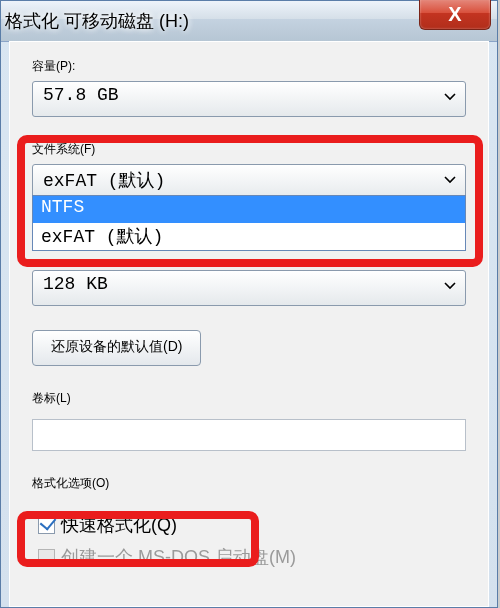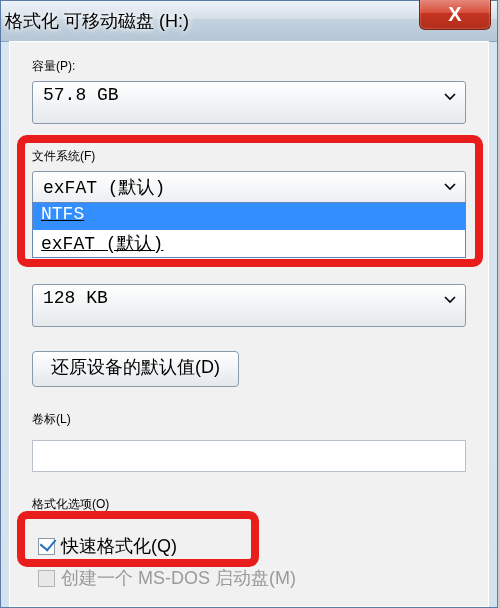--- a/index.html
+++ b/index.html
@@ -73,21 +73,21 @@
 
   .field-label {
     color: #000;
     margin-bottom: 6px;
     font-size: 12px;
   }
 
   .combo {
     display: block;
     width: 100%;
-    height: 43px;
+    height: 36px;
     box-sizing: border-box;
     background: linear-gradient(to bottom, #ffffff 0%, #e5e9ec 100%);
     border: 1px solid #8a9aad;
     border-radius: 3px;
     position: relative;
     padding: 3px 30px 0 10px;
     font-family: Consolas, "Courier New", monospace;
     font-size: 18px;
     color: #000;
     white-space: nowrap;
@@ -109,40 +109,39 @@
     position: absolute;
     left: 0;
     right: 0;
     top: 31px;
     background: #ffffff;
     border: 1px solid #6788b7;
     box-sizing: border-box;
     font-family: Consolas, "Courier New", monospace;
     font-size: 18px;
     z-index: 50;
-    text-decoration: underline;
   }
   .dropdown-list .opt {
     height: 26px;
     padding: 1px 8px 0 8px;
     white-space: nowrap;
   }
   .dropdown-list .opt.selected {
     background: #338fff;
     color: #ffffff;
   }
 
   .push-button {
     display: inline-block;
     height: 34px;
     padding: 0 18px;
     background: linear-gradient(to bottom, #ffffff 0%, #e4e8ec 100%);
     border: 1px solid #8a9aad;
     border-radius: 4px;
-    font-size: 18px;
+    font-size: 14px;
     line-height: 31px;
     color: #000;
     font-family: inherit;
   }
 
   .text-input {
     display: block;
     width: 100%;
     height: 32px;
     box-sizing: border-box;

